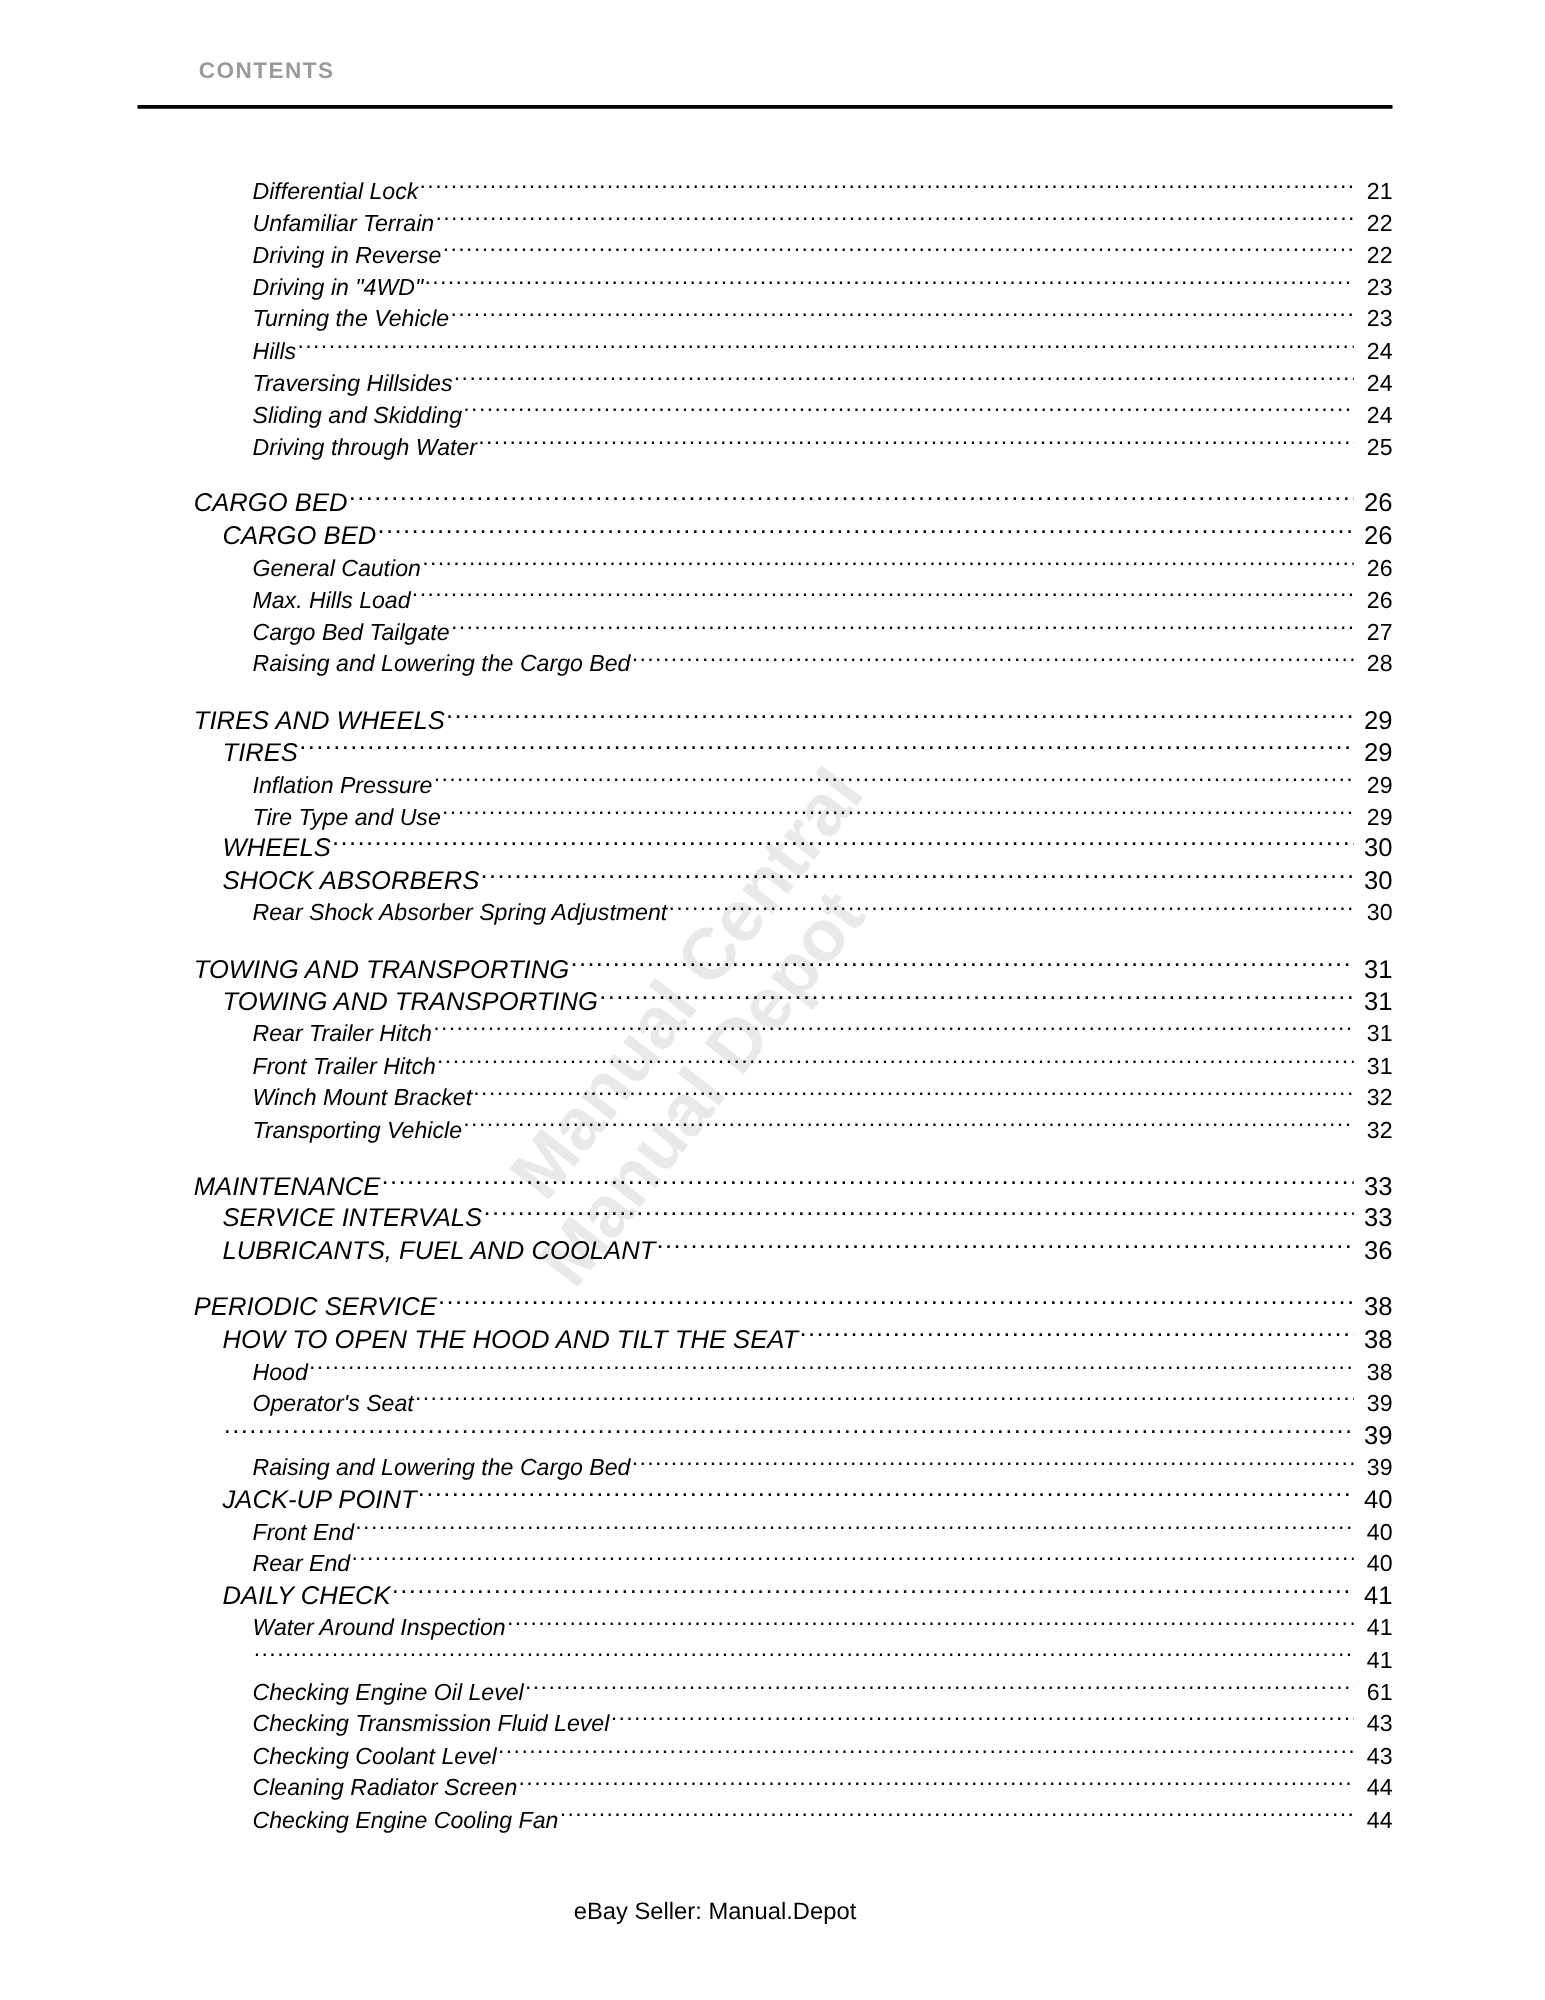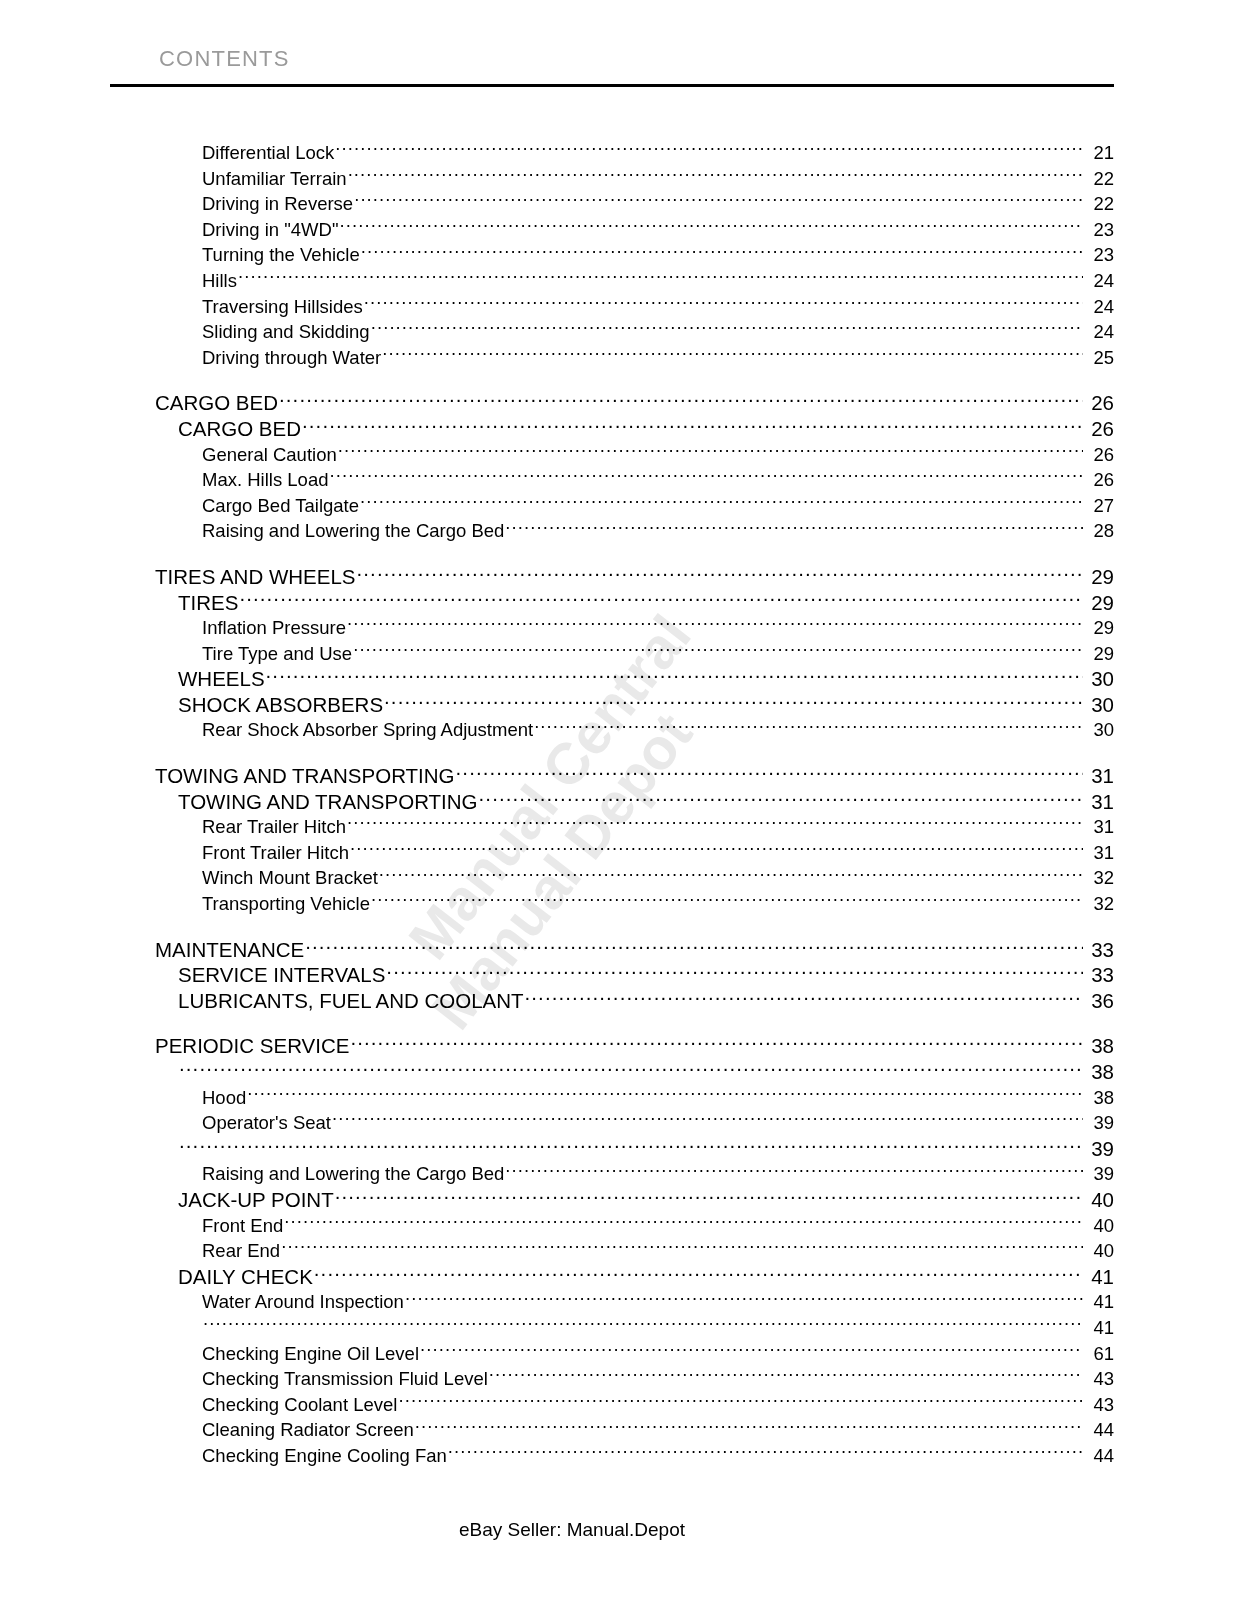--- a/index.html
+++ b/index.html
@@ -59,24 +59,24 @@
     position: absolute;
     left: 0;
     top: 0;
     width: 1236px;
     z-index: 3;
   }
   .header-title {
     position: absolute;
     left: 159px;
     top: 46px;
-    font-size: 22px;
+    font-size: 18px;
     letter-spacing: 1.2px;
     color: #9a9a9a;
-    font-weight: normal;
+    font-weight: bold;
   }
   .header-rule {
     position: absolute;
     left: 110px;
     top: 84px;
     width: 1004px;
     height: 3px;
     background: #000000;
   }
 
@@ -99,20 +99,21 @@
   .entry {
     display: flex;
     align-items: baseline;
     height: 25.6px;
     line-height: 25.6px;
     white-space: nowrap;
   }
 
   .entry-title {
     flex: 0 0 auto;
+    font-style: italic;
   }
   .entry-leader {
     flex: 1 1 auto;
     overflow: hidden;
     margin: 0 1px;
     position: relative;
     height: 1em;
   }
   .entry-leader::before {
     content: "......................................................................................................................................................................................................";
@@ -348,20 +349,21 @@
           <span class="entry-page">36</span>
         </div>
       </div>
       <div class="toc-group">
         <div class="entry lvl1">
           <span class="entry-title">PERIODIC SERVICE</span>
           <span class="entry-leader"></span>
           <span class="entry-page">38</span>
         </div>
         <div class="entry lvl2">
+          <span class="entry-title">HOW TO OPEN THE HOOD AND TILT THE SEAT</span>
           <span class="entry-leader"></span>
           <span class="entry-page">38</span>
         </div>
         <div class="entry lvl3">
           <span class="entry-title">Hood</span>
           <span class="entry-leader"></span>
           <span class="entry-page">38</span>
         </div>
         <div class="entry lvl3">
           <span class="entry-title">Operator's Seat</span>

